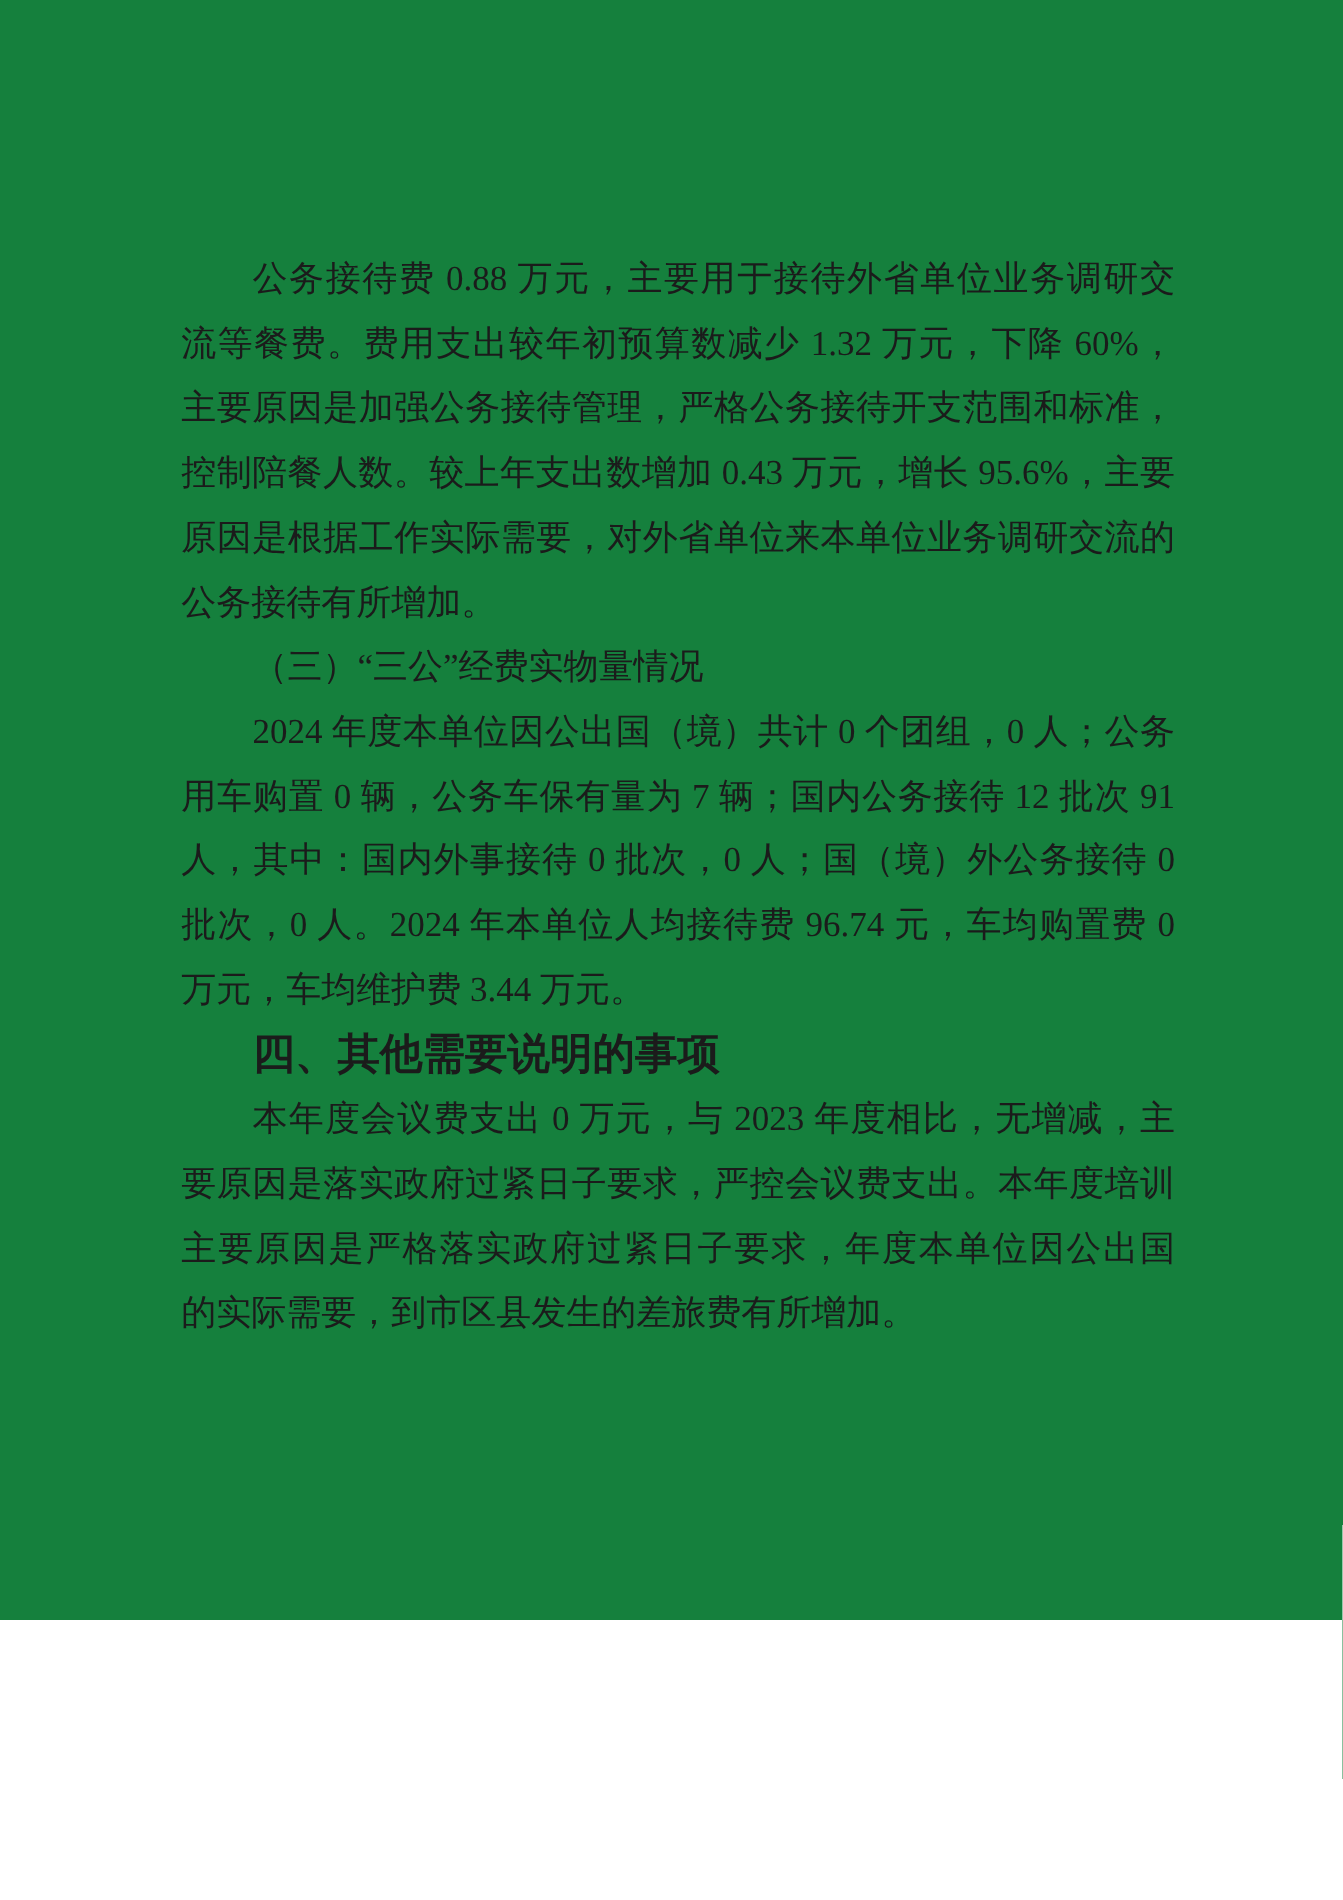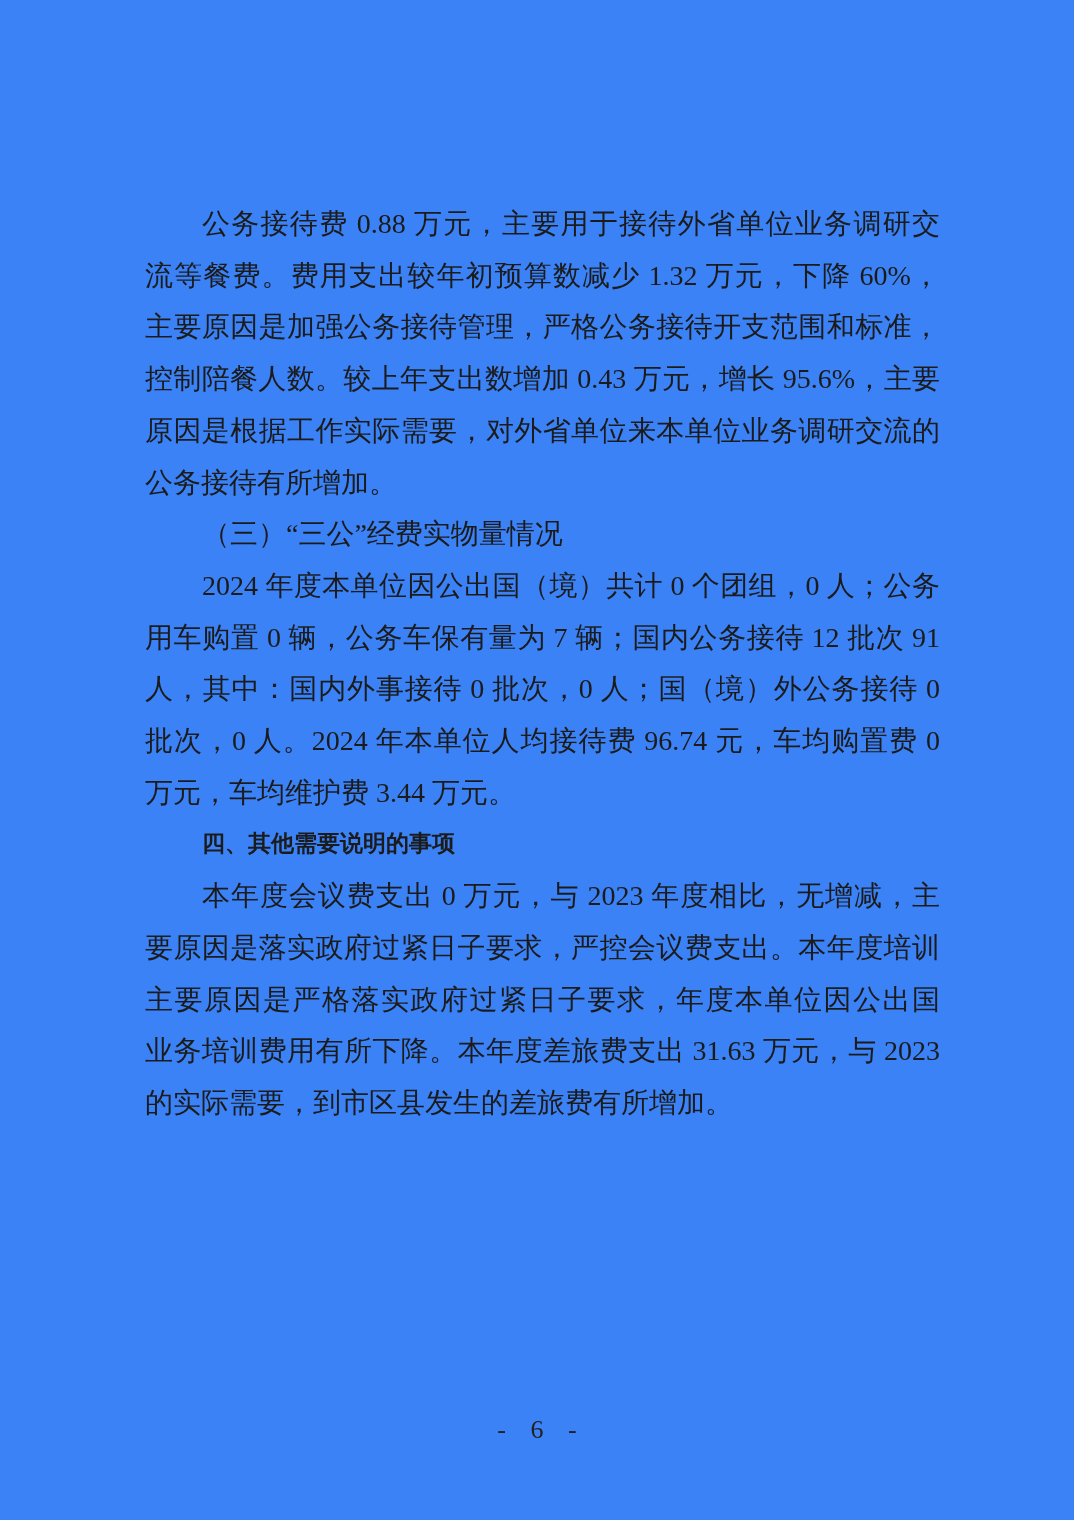--- a/index.html
+++ b/index.html
@@ -3,22 +3,22 @@
 <meta charset="utf-8">
 <style>
   html, body {
     margin: 0;
     padding: 0;
     background: #ffffff;
   }
   .page {
     position: relative;
     width: 1074px;
-    height: 1520px;
-    background: #3b82f6;
+    height: 1296px;
+    background: #15803d;
     overflow: hidden;
     font-family: "Liberation Serif", serif;
     color: #1b1b1b;
     text-decoration: underline;
   }
   .doc-body {
     position: absolute;
     left: 145px;
     top: 198px;
     width: 795px;
@@ -36,21 +36,21 @@
   }
   .line.first {
     text-indent: 57px;
   }
   .line.body, .line.sub {
     font-family: "Liberation Serif", serif;
   }
   .line.h1 {
     font-family: "Liberation Sans", sans-serif;
     font-weight: 700;
-    font-size: 23px;
+    font-size: 34px;
     text-align-last: left;
   }
   .page-number {
     position: absolute;
     top: 1415px;
     left: 0;
     width: 100%;
     text-align: center;
     font-size: 26px;
     font-family: "Liberation Serif", serif;
@@ -72,17 +72,16 @@
       <div class="line sub first last">（三）“三公”经费实物量情况</div>
       <div class="line body first">2024 年度本单位因公出国（境）共计 0 个团组，0 人；公务</div>
       <div class="line body">用车购置 0 辆，公务车保有量为 7 辆；国内公务接待 12 批次 91</div>
       <div class="line body">人，其中：国内外事接待 0 批次，0 人；国（境）外公务接待 0</div>
       <div class="line body">批次，0 人。2024 年本单位人均接待费 96.74 元，车均购置费 0</div>
       <div class="line body last">万元，车均维护费 3.44 万元。</div>
       <div class="line h1 first last">四、其他需要说明的事项</div>
       <div class="line body first">本年度会议费支出 0 万元，与 2023 年度相比，无增减，主</div>
       <div class="line body">要原因是落实政府过紧日子要求，严控会议费支出。本年度培训</div>
       <div class="line body">主要原因是严格落实政府过紧日子要求，年度本单位因公出国</div>
-      <div class="line body">业务培训费用有所下降。本年度差旅费支出 31.63 万元，与 2023</div>
       <div class="line body last">的实际需要，到市区县发生的差旅费有所增加。</div>
     </div>
   <div class="page-number">- 6 -</div>
 </div>
 
 </body></html>

